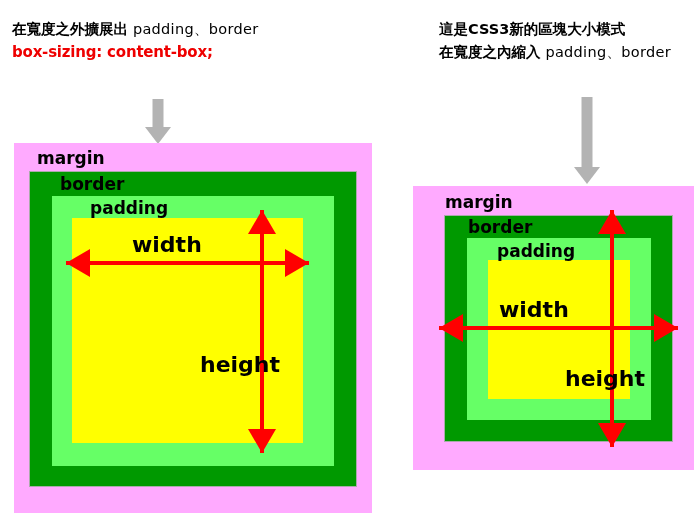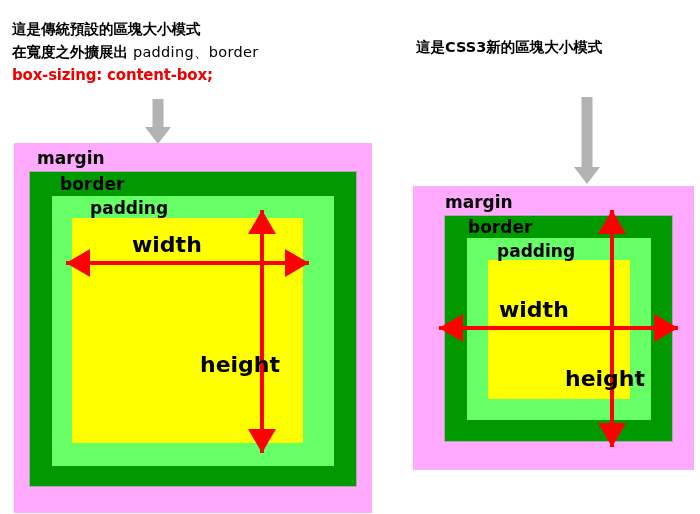--- a/index.html
+++ b/index.html
@@ -35,21 +35,21 @@
     font-weight: bold;
     font-size: 15px;
     letter-spacing: -0.2px;
   }
   .caption .line.mixed .latin {
     font-weight: normal;
     letter-spacing: 0.3px;
   }
 
   #caption-left  { left: 12px; top: 18px; }
-  #caption-right { left: 416px; top: 18px; margin-top: 18px; }
+  #caption-right { left: 439px; top: 18px; }
 
   
   .grey-arrow { position: absolute; }
   .grey-arrow .shaft {
     position: absolute;
     background: #b3b3b3;
     left: 50%;
     transform: translateX(-50%);
     top: 0;
   }
@@ -172,27 +172,27 @@
   #diagram-right .label-padding { left: 84px; top: 57px; }
   #diagram-right .h-arrow { left: 26px; top: 128px; width: 239px; height: 28px; }
   #diagram-right .v-arrow { left: 185px; top: 24px; width: 28px; height: 237px; }
   #diagram-right .label-width  { left: 86px; top: 113px; }
   #diagram-right .label-height { left: 152px; top: 182px; }
 </style>
 </head>
 <body>
 
 <div class="caption" id="caption-left">
-  <span class="line plain">這是傳統預設的區塊大小模式</span>
   <span class="line mixed"><span>在寬度之外擴展出</span><span class="latin"> padding、border</span></span>
   <span class="line code">box-sizing: content-box;</span>
 </div>
 
 <div class="caption" id="caption-right">
   <span class="line plain">這是CSS3新的區塊大小模式</span>
+  <span class="line mixed"><span>在寬度之內縮入</span><span class="latin"> padding、border</span></span>
 </div>
 
 <div class="grey-arrow" id="grey-arrow-left">
   <div class="shaft"></div>
   <div class="head"></div>
 </div>
 <div class="grey-arrow" id="grey-arrow-right">
   <div class="shaft"></div>
   <div class="head"></div>
 </div>

